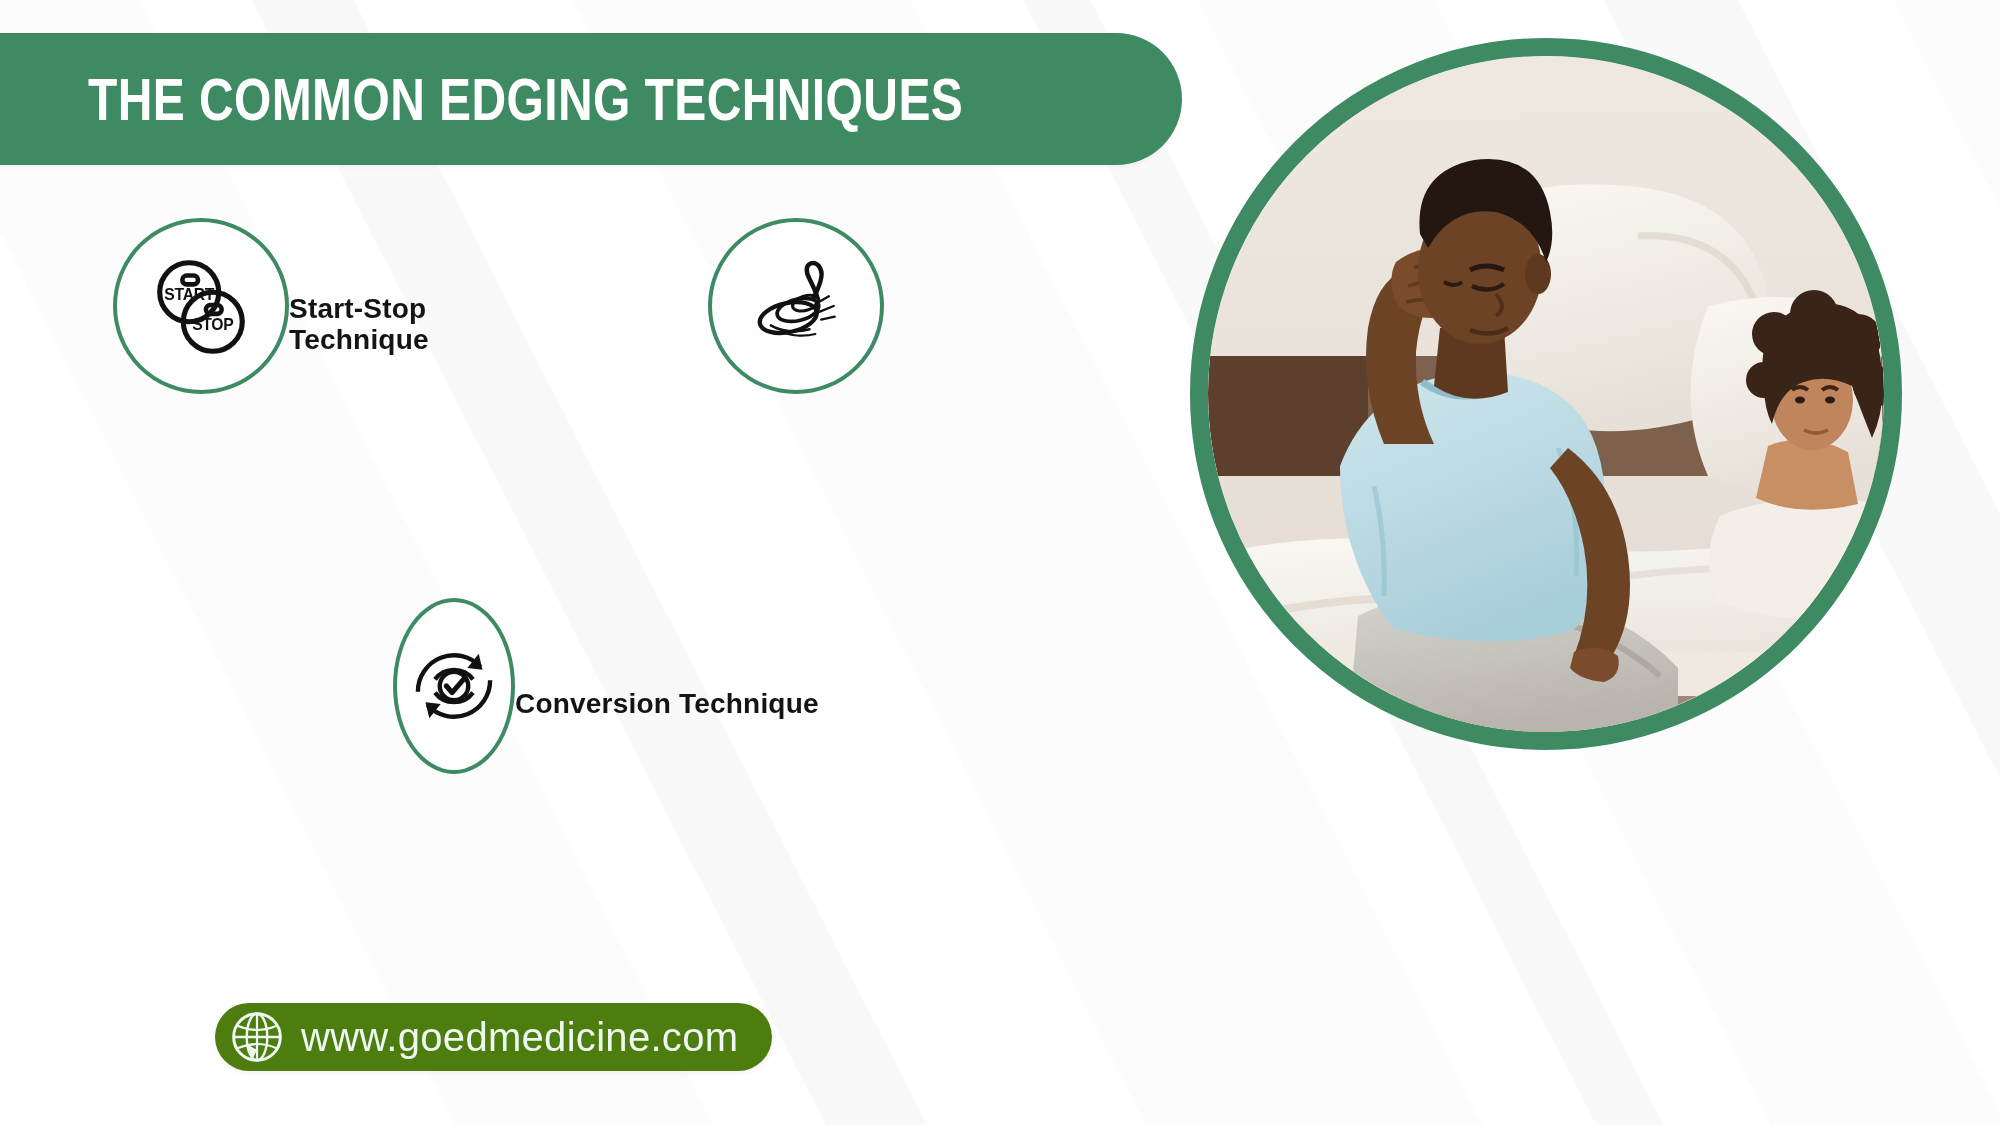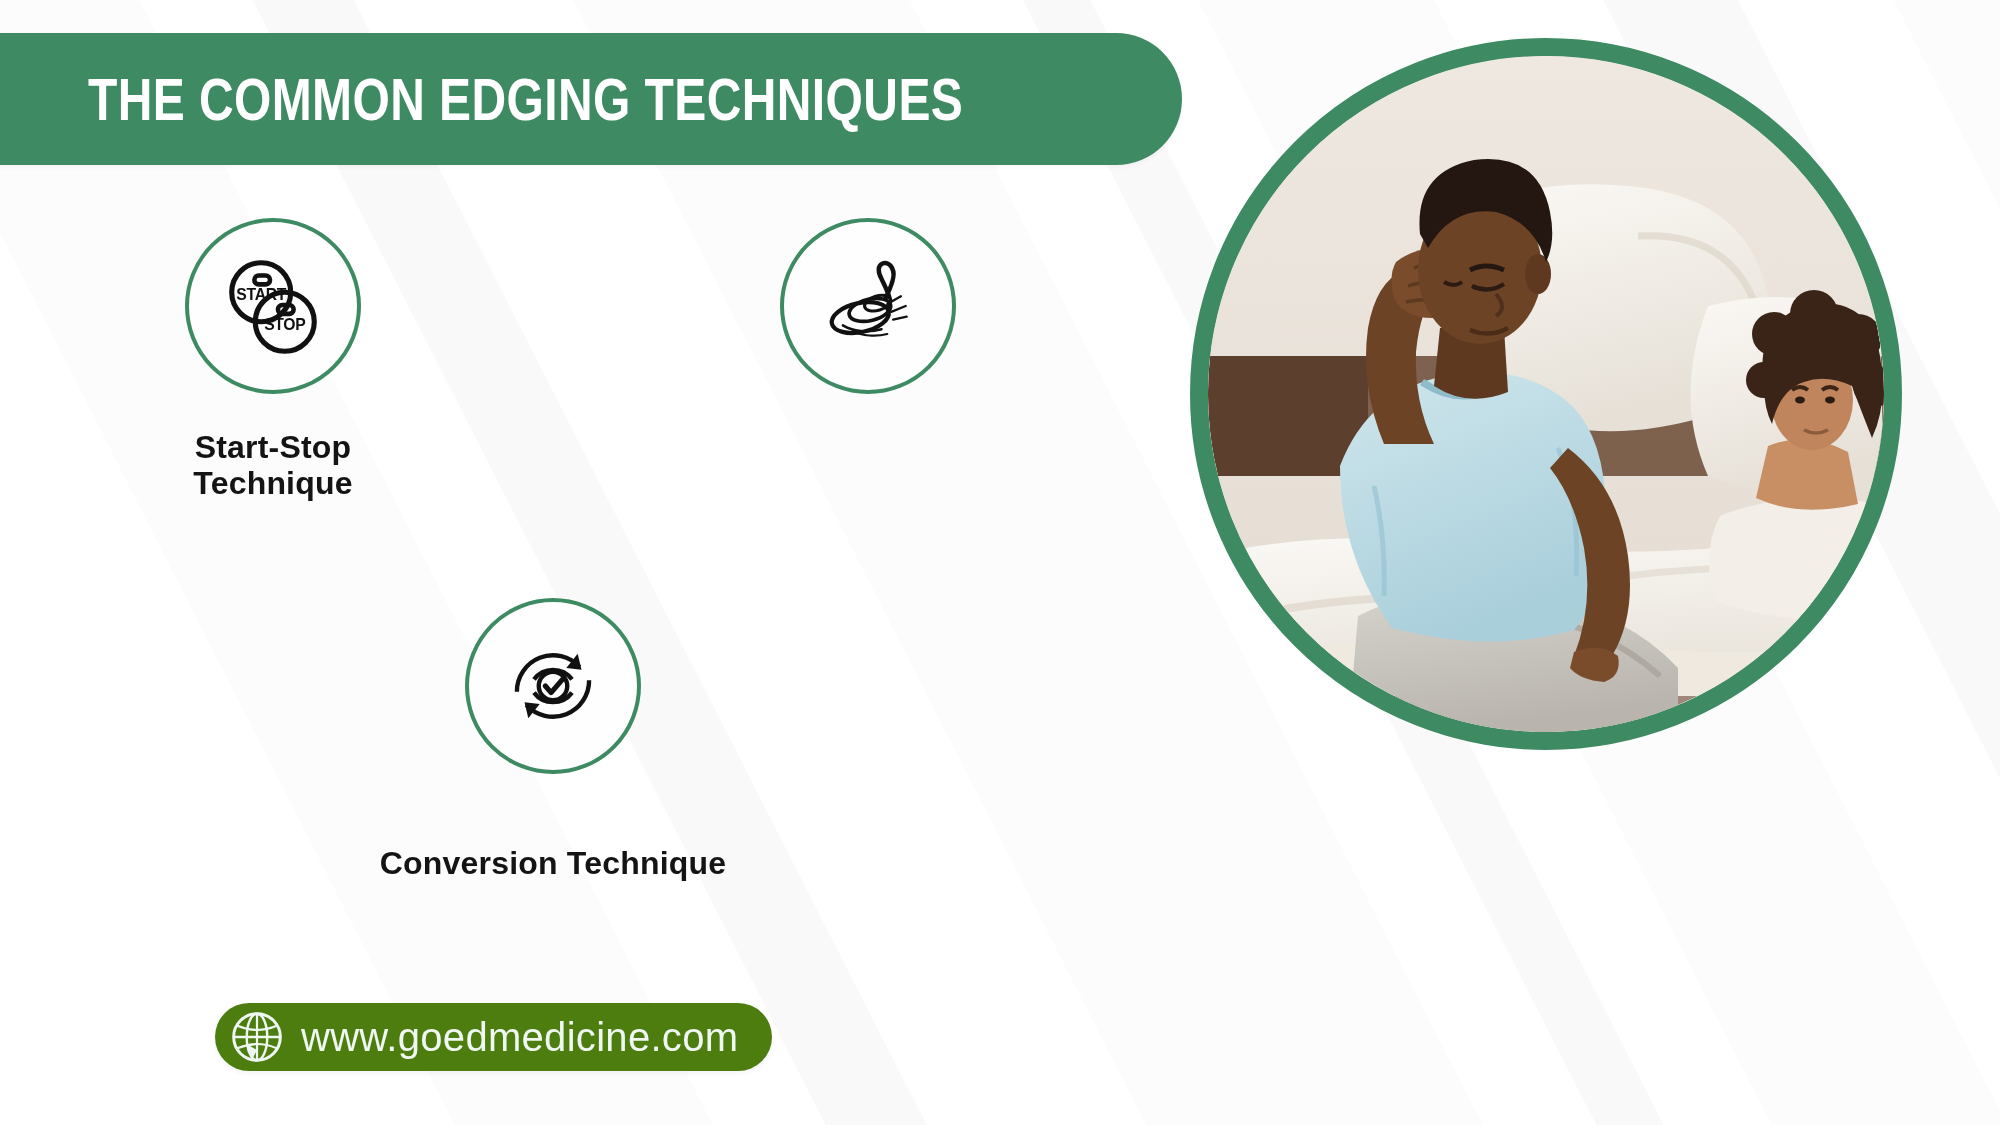--- a/index.html
+++ b/index.html
@@ -23,39 +23,39 @@
   }
   .header-title{
     margin-left:128px;color:#ffffff;
     font-family:"Liberation Sans Narrow","Liberation Sans",sans-serif;
     font-size:60px;font-weight:700;letter-spacing:.5px;
     transform:scaleX(.80);transform-origin:left center;white-space:nowrap;
     font-stretch:condensed;
   }
 
   
-  .feature{position:absolute;z-index:6;display:flex;flex-direction:column;align-items:center;}
+  .feature{position:absolute;z-index:6;display:flex;align-items:center;}
   .ring{
     border-radius:50%;
     border:4px solid #3d8a63;
     background:#fdfefd;
     display:flex;align-items:center;justify-content:center;
     box-sizing:border-box;
   }
   .feature-label{
-    margin-top:36px;text-align:center;color:#141414;
-    font-size:32px;font-weight:600;line-height:1.12;letter-spacing:.2px;
+    margin-top:36px;text-align:left;color:#141414;
+    font-size:28px;font-weight:600;line-height:1.12;letter-spacing:.2px;
     white-space:pre-line;
   }
 
   #feature-start-stop{left:113px;top:218px;width:320px;}
   #feature-start-stop .ring{width:176px;height:176px;}
   #feature-balloon{left:708px;top:218px;width:320px;}
   #feature-balloon .ring{width:176px;height:176px;}
-  #feature-conversion{left:393px;top:598px;width:320px;gap:36px;}
+  #feature-conversion{left:393px;top:598px;width:320px;}
   #feature-conversion .ring{width:176px;height:176px;}
   #feature-balloon .feature-label,#feature-conversion .feature-label{white-space:nowrap;}
 
   
   .url-badge{
     position:absolute;left:215px;top:1003px;height:68px;
     background:#4d7c0f;border-radius:40px;
     display:flex;align-items:center;padding:0 34px 0 14px;z-index:7;
     box-shadow:0 2px 6px rgba(0,0,0,.05);
   }

